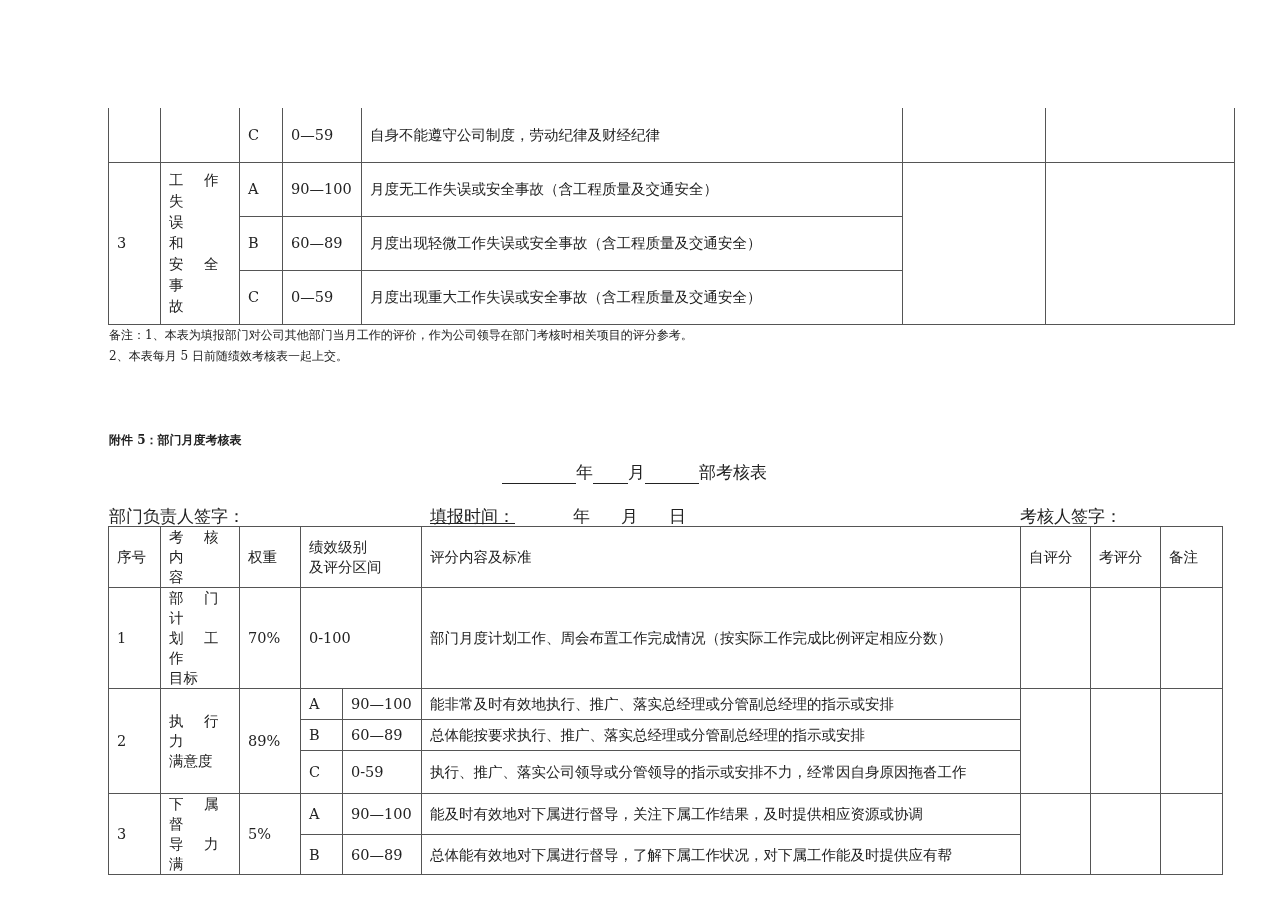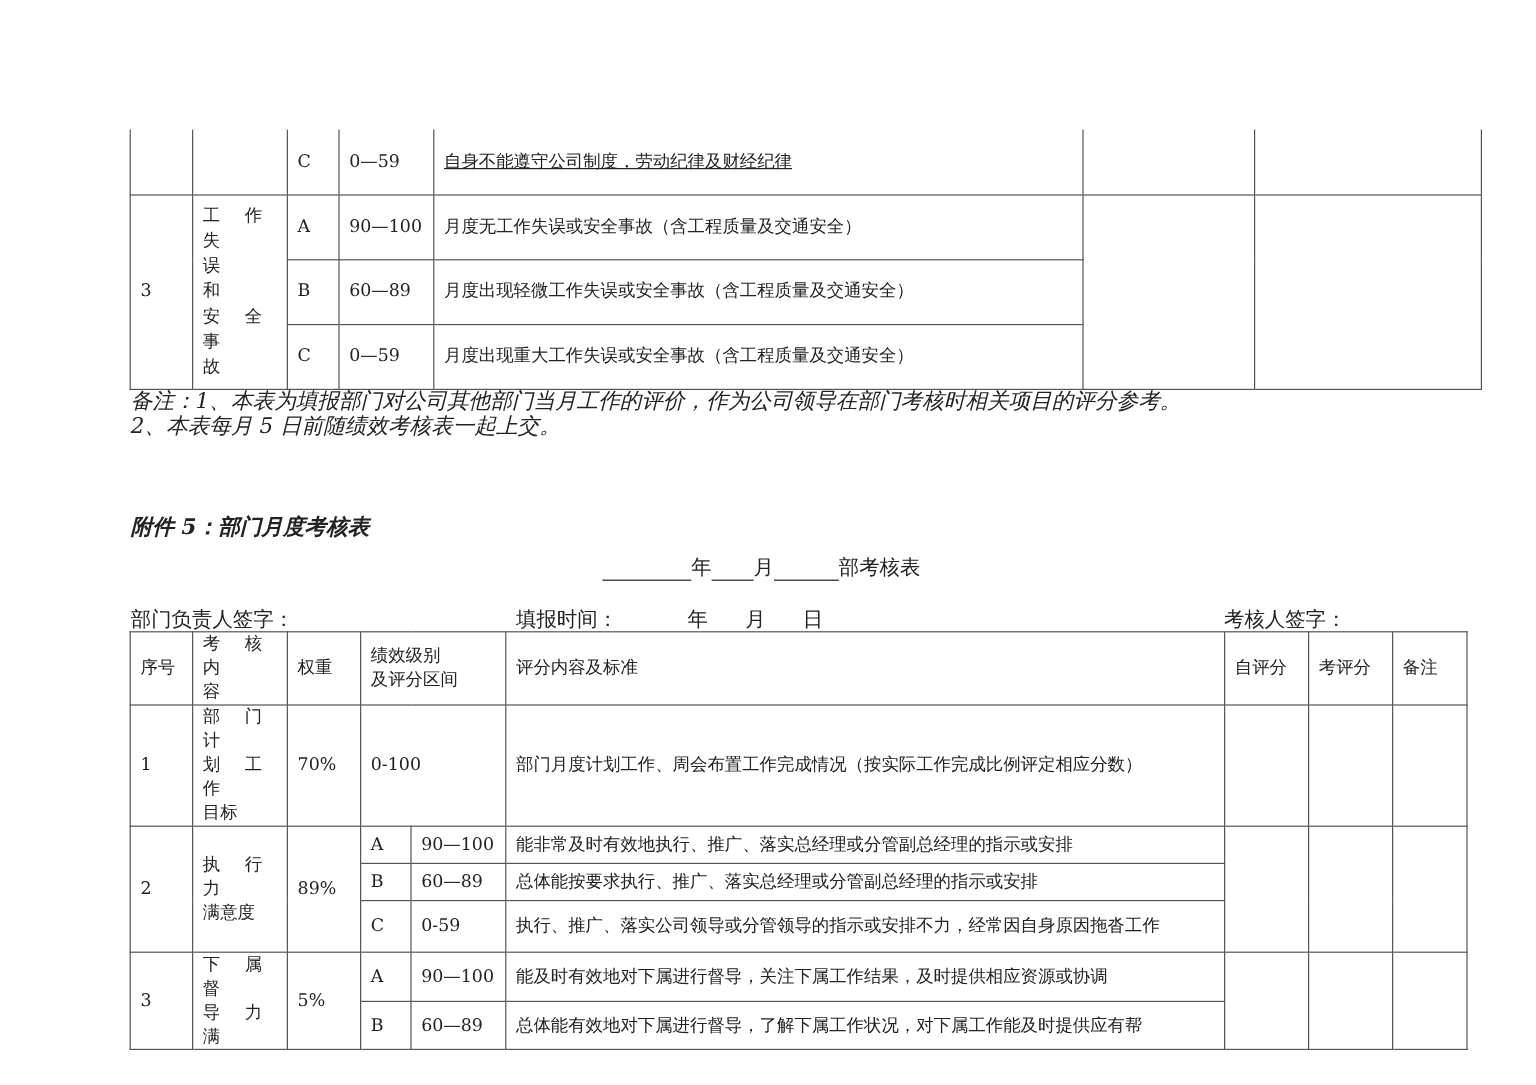--- a/index.html
+++ b/index.html
@@ -5,21 +5,21 @@
     html, body { margin: 0; padding: 0; }
     body {
       width: 1280px; height: 904px; background: #ffffff; position: relative; overflow: hidden;
       font-family: "DejaVu Serif", "Liberation Serif", serif; color: #222;
       font-size: 14.5px;
     }
     .abs { position: absolute; }
     table { border-collapse: collapse; position: absolute; table-layout: fixed; }
     td { border: 1px solid #555; padding: 0 8px; vertical-align: middle; font-size: 14.5px; line-height: 20px; }
     .dist { letter-spacing: 0.55em; }
-    .note { font-size: 18px; line-height: 20px; white-space: nowrap; font-style: italic; }
+    .note { font-size: 12px; line-height: 20px; white-space: nowrap; }
     .bold { font-weight: bold; }
     .title { font-size: 17px; white-space: nowrap; }
     .uline { display: inline-block; border-bottom: 1px solid #222; height: 18px; vertical-align: bottom; }
     .sig { font-size: 17px; white-space: nowrap; }
     .wrap { word-break: break-all; margin-top: 48px; }
   </style>
 </head>
 <body>
 
 <table style="left:108px; top:108px; width:1126px;">
@@ -31,21 +31,21 @@
     <col style="width:541px">
       <col style="width:143px">
       <col style="width:189px">
   </colgroup>
   <tbody>
       <tr style="height:54px;">
     <td style="border-top:none;"></td>
     <td style="border-top:none;"></td>
     <td style="border-top:none;">C</td>
     <td style="border-top:none;">0—59</td>
-    <td style="border-top:none;text-decoration:underline;">自身不能遵守公司制度，劳动纪律及财经纪律</td>
+    <td style="border-top:none;">自身不能遵守公司制度，劳动纪律及财经纪律</td>
     <td style="border-top:none;"></td>
     <td style="border-top:none;"></td>
   </tr>
   <tr style="height:54px;">
     <td rowspan="3">3</td>
     <td rowspan="3" style="line-height:21px;">
       <div class="dist">工 作 失</div>
       <div>误</div>
       <div>和</div>
       <div class="dist">安 全 事</div>
@@ -73,21 +73,21 @@
 <div class="abs note" style="left:109px; top:325px;">备注：1、本表为填报部门对公司其他部门当月工作的评价，作为公司领导在部门考核时相关项目的评分参考。</div>
 <div class="abs note" style="left:109px; top:346px;">2、本表每月 5 日前随绩效考核表一起上交。</div>
 
 <div class="abs note bold" style="left:109px; top:430px;">附件 5：部门月度考核表</div>
 
 <div class="abs title" style="left:502px; top:461px;">
   <span class="uline" style="width:74px;"></span><span>年</span><span class="uline" style="width:35px;"></span><span>月</span><span class="uline" style="width:54px;"></span><span>部考核表</span>
 </div>
 
 <div class="abs sig" style="left:109px; top:505px;">部门负责人签字：</div>
-<div class="abs sig" style="left:430px; top:505px;">填报时间：</div>
+<div class="abs sig" style="left:430px; top:505px;text-decoration:underline;">填报时间：</div>
 <div class="abs sig" style="left:573px; top:505px;">年</div>
 <div class="abs sig" style="left:621px; top:505px;">月</div>
 <div class="abs sig" style="left:669px; top:505px;">日</div>
 <div class="abs sig" style="left:1020px; top:505px;">考核人签字：</div>
 
 <table style="left:108px; top:526px; width:1114px;">
   <colgroup>
     <col style="width:52px">
       <col style="width:79px">
       <col style="width:61px">

